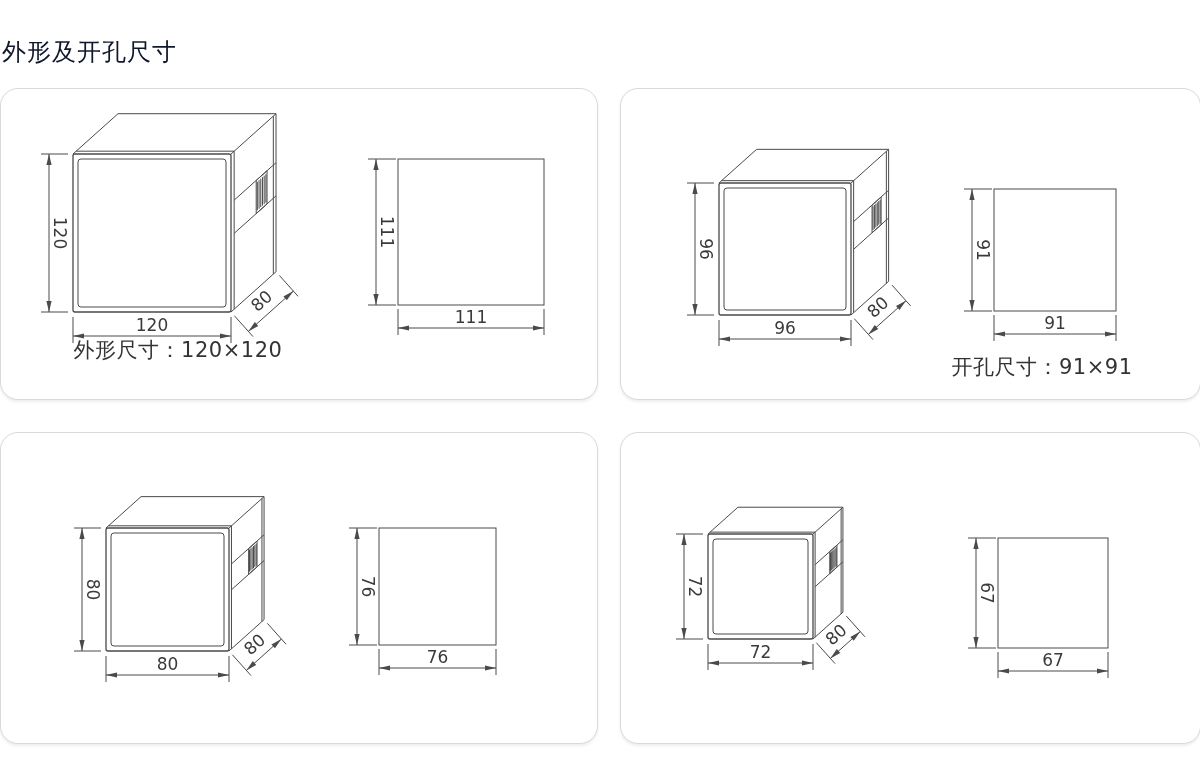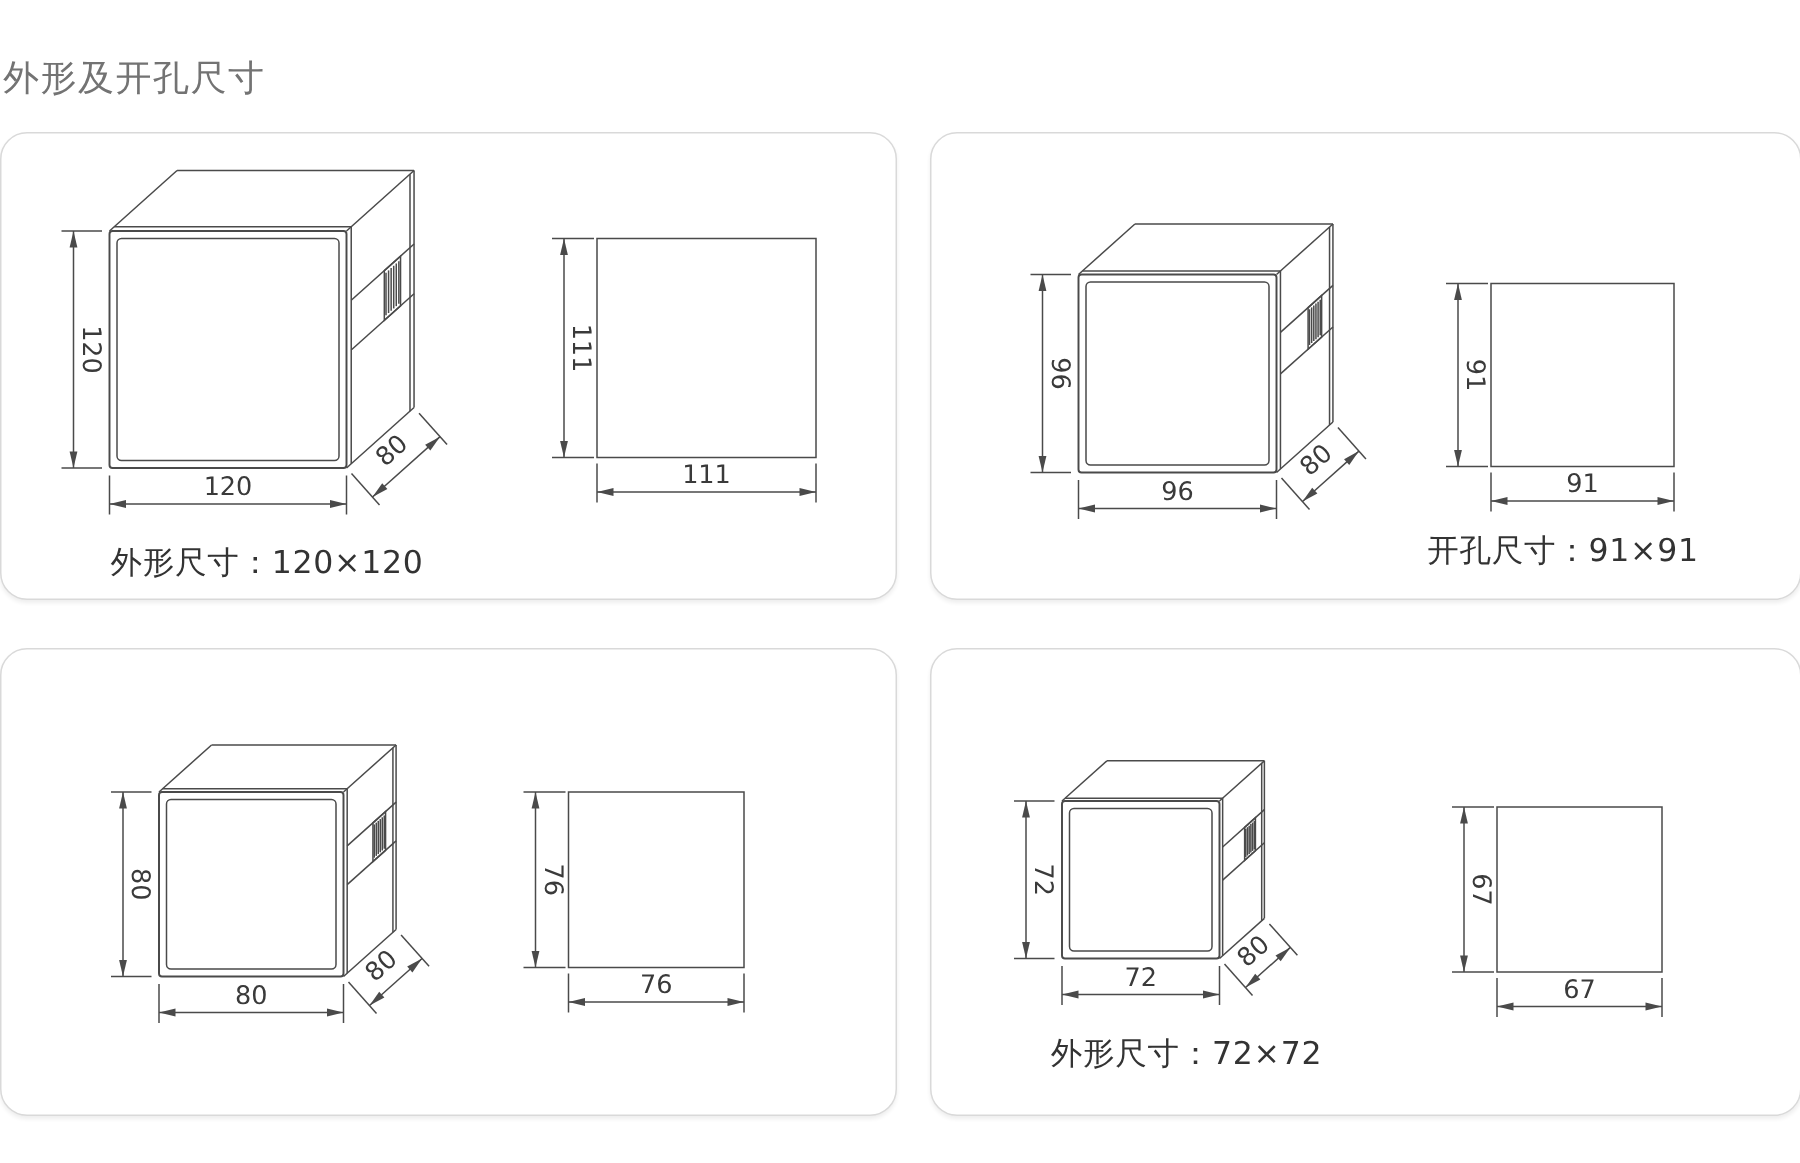--- a/index.html
+++ b/index.html
@@ -20,21 +20,21 @@
     position:absolute;transform:translateX(-50%);white-space:nowrap;
     font-size:21px;color:#333;letter-spacing:.5px;
   }
   svg line, svg rect, svg polygon, svg path.ln{stroke:#4a4a4a;fill:none}
   svg .arr{fill:#4a4a4a;stroke:none}
   svg text{fill:#3a3a3a;font-size:17px;font-family:"DejaVu Sans","Liberation Sans",sans-serif}
 </style>
 </head>
 <body>
 
-<h1 class="title" style="color: #737373;">外形及开孔尺寸</h1>
+<h1 class="title" style="color: #0f172a;">外形及开孔尺寸</h1>
 
 <section class="card" id="card-0" style="left:0;top:88px;width:596px;height:310px">
   <svg width="596" height="310">
       <g>
         <line x1="72" y1="65" x2="117.03" y2="24.71" stroke-width="1"></line>
         <line x1="230" y1="65" x2="275.03" y2="24.71" stroke-width="1"></line>
         <line x1="117.03" y1="24.71" x2="275.03" y2="24.71" stroke-width="1"></line>
         <line x1="75.1521" y1="62.1797" x2="233.1521" y2="62.1797" stroke-width="1"></line>
         <line x1="275.03" y1="24.71" x2="275.03" y2="182.71" stroke-width="1"></line>
         <line x1="230" y1="223" x2="275.03" y2="182.71" stroke-width="1"></line>
@@ -79,21 +79,21 @@
         <path class="arr" d="M375 216 L372.4 205 L377.6 205 Z"></path>
         <text x="386" y="143" text-anchor="middle" dominant-baseline="central" transform="rotate(90 386 143)">111</text>
         <line x1="397" y1="220" x2="397" y2="246" stroke-width="1"></line>
         <line x1="543" y1="220" x2="543" y2="246" stroke-width="1"></line>
         <line x1="397" y1="239" x2="543" y2="239" stroke-width="1"></line>
         <path class="arr" d="M397 239 L408 236.4 L408 241.6 Z"></path>
         <path class="arr" d="M543 239 L532 241.6 L532 236.4 Z"></path>
         <text x="470" y="228" text-anchor="middle" dominant-baseline="central">111</text>
       </g>
     </svg>
-  <div class="cap" style="left:177px;top:272px">外形尺寸：120×120</div>
+  <div class="cap" style="left:177px;top:247px">外形尺寸：120×120</div>
 </section>
 
 <section class="card" id="card-1" style="left:620px;top:88px;width:579px;height:310px">
   <svg width="579" height="310">
       <g>
         <line x1="98" y1="94" x2="135.62" y2="60.339999999999996" stroke-width="1"></line>
         <line x1="230" y1="94" x2="267.62" y2="60.339999999999996" stroke-width="1"></line>
         <line x1="135.62" y1="60.339999999999996" x2="267.62" y2="60.339999999999996" stroke-width="1"></line>
         <line x1="100.6334" y1="91.6438" x2="232.6334" y2="91.6438" stroke-width="1"></line>
         <line x1="267.62" y1="60.339999999999996" x2="267.62" y2="192.34" stroke-width="1"></line>
@@ -258,14 +258,13 @@
         <path class="arr" d="M355 215 L352.4 204 L357.6 204 Z"></path>
         <text x="366" y="160" text-anchor="middle" dominant-baseline="central" transform="rotate(90 366 160)">67</text>
         <line x1="377" y1="219" x2="377" y2="245" stroke-width="1"></line>
         <line x1="487" y1="219" x2="487" y2="245" stroke-width="1"></line>
         <line x1="377" y1="238" x2="487" y2="238" stroke-width="1"></line>
         <path class="arr" d="M377 238 L388 235.4 L388 240.6 Z"></path>
         <path class="arr" d="M487 238 L476 240.6 L476 235.4 Z"></path>
         <text x="432" y="227" text-anchor="middle" dominant-baseline="central">67</text>
       </g>
     </svg>
-  <div class="cap" style="left:170px;top:255px">外形尺寸：72×72</div>
 </section>
 
 </body></html>

